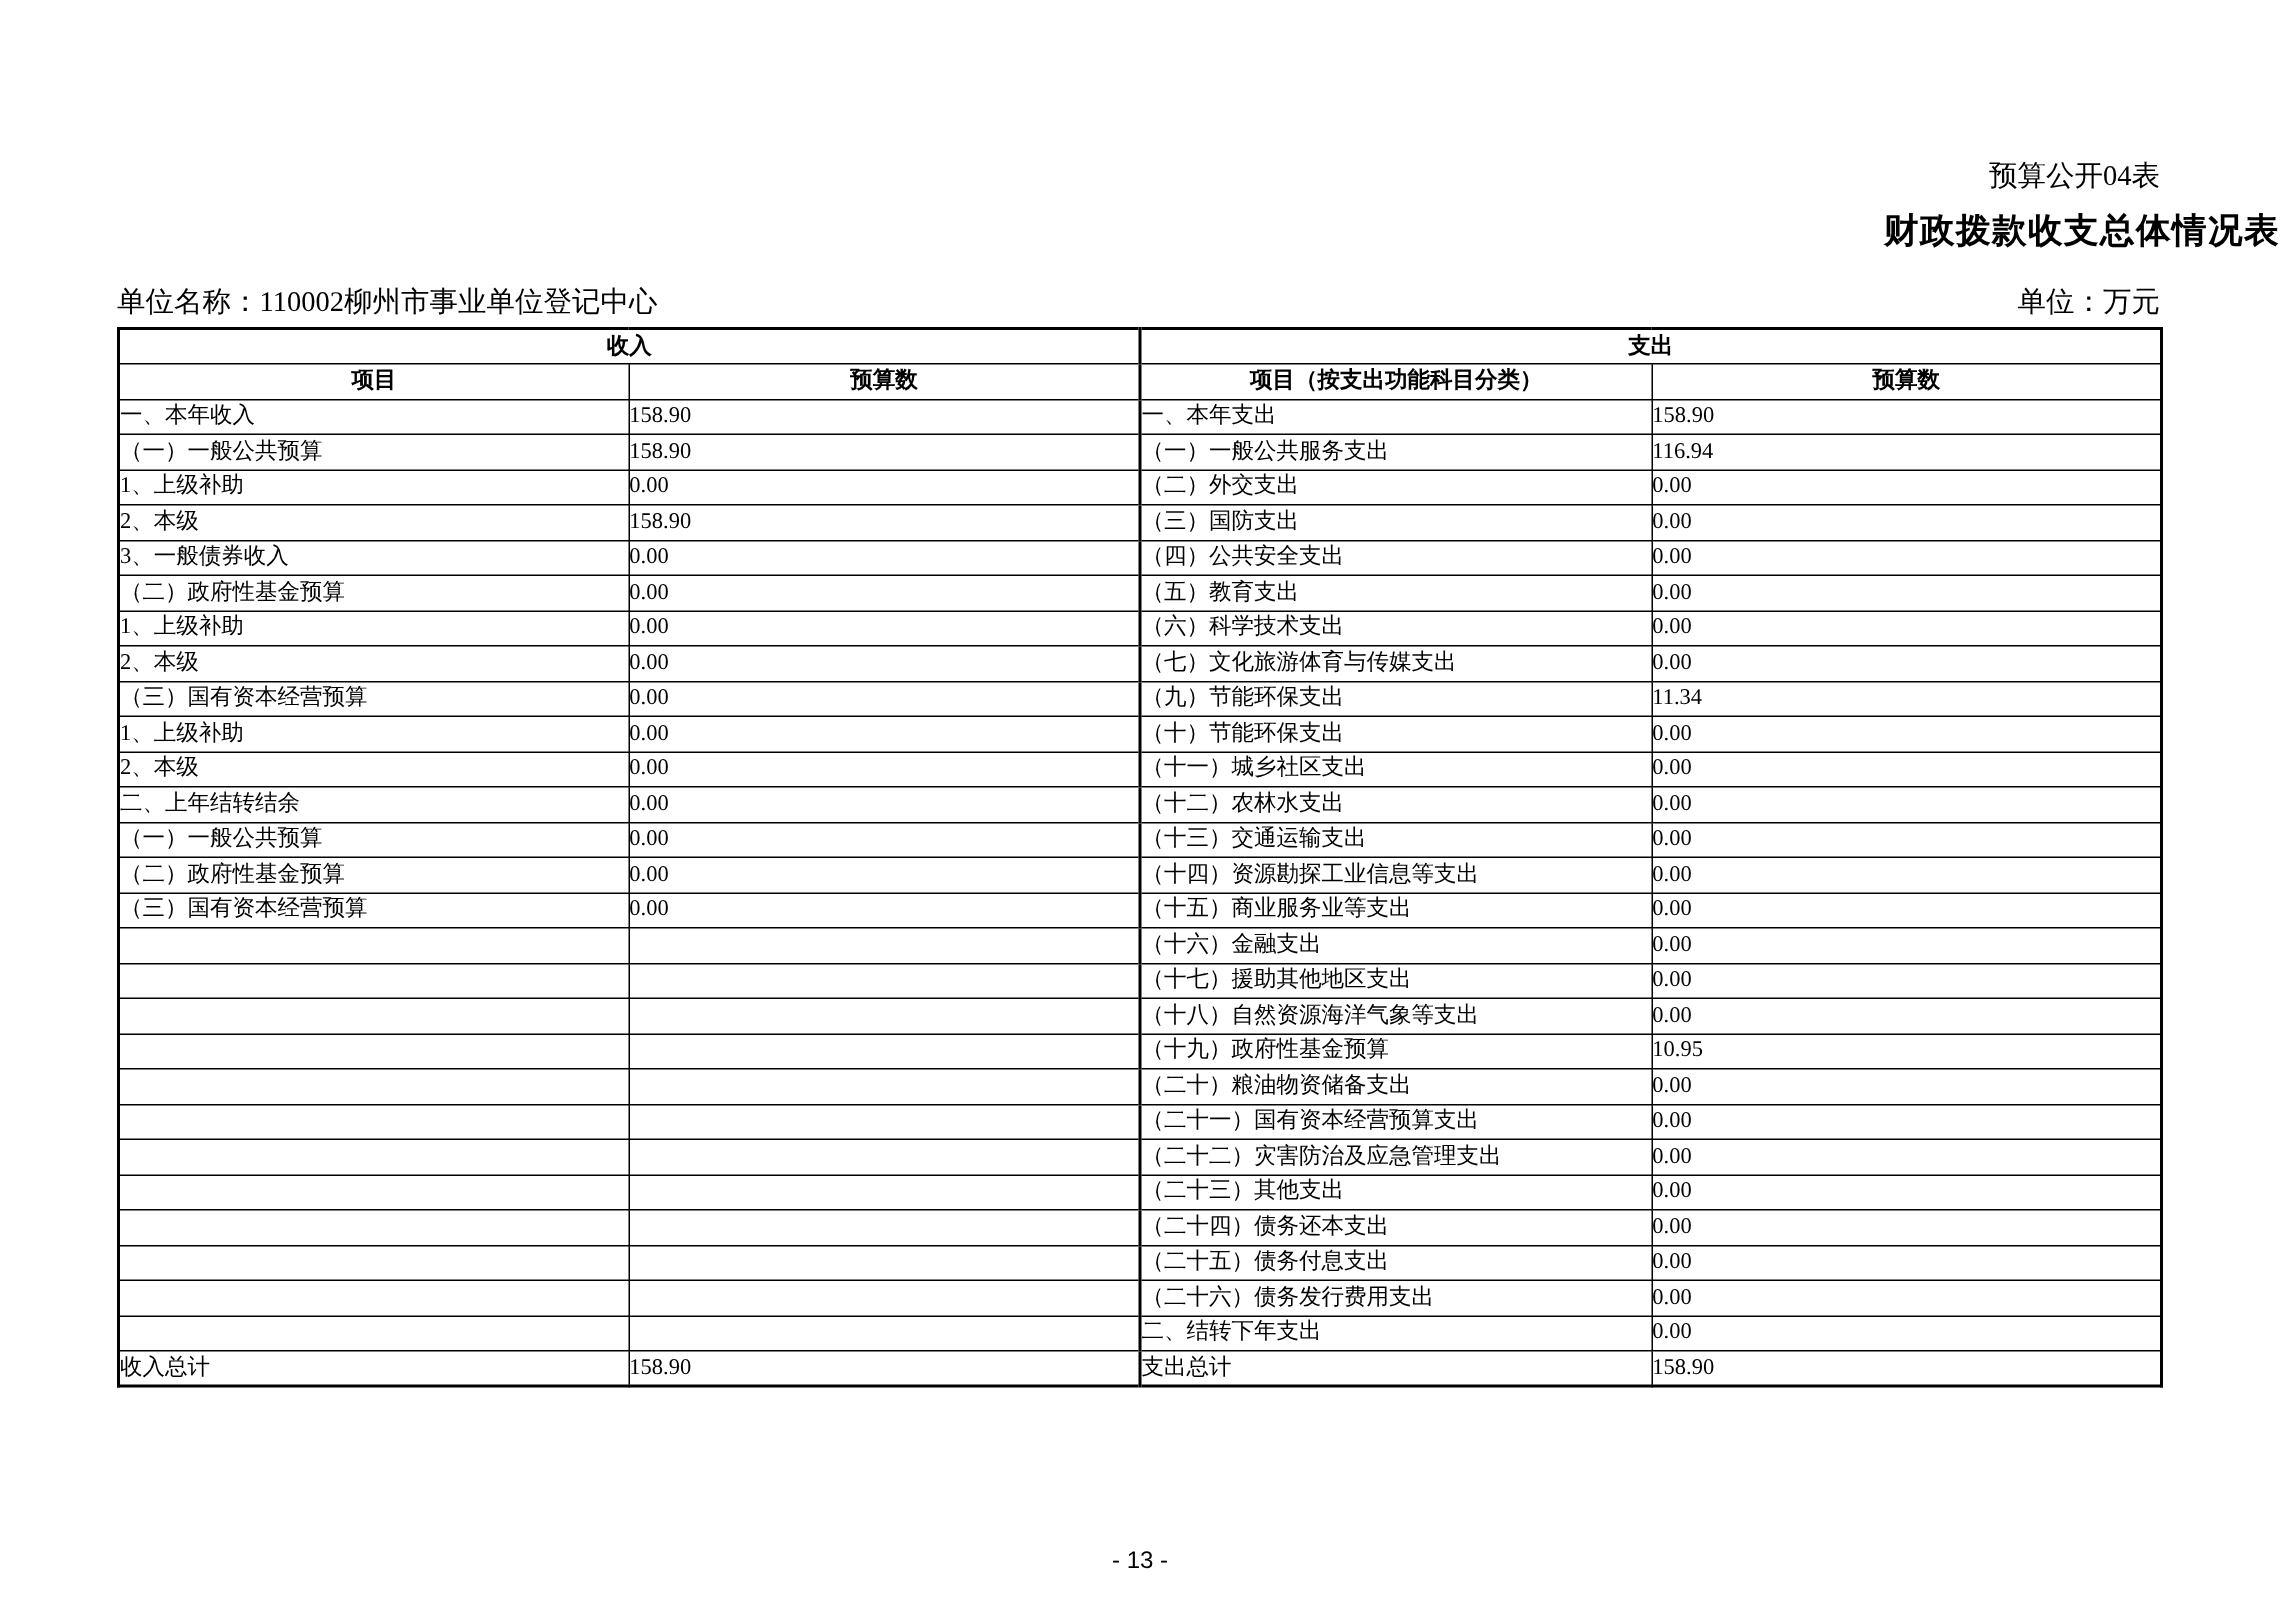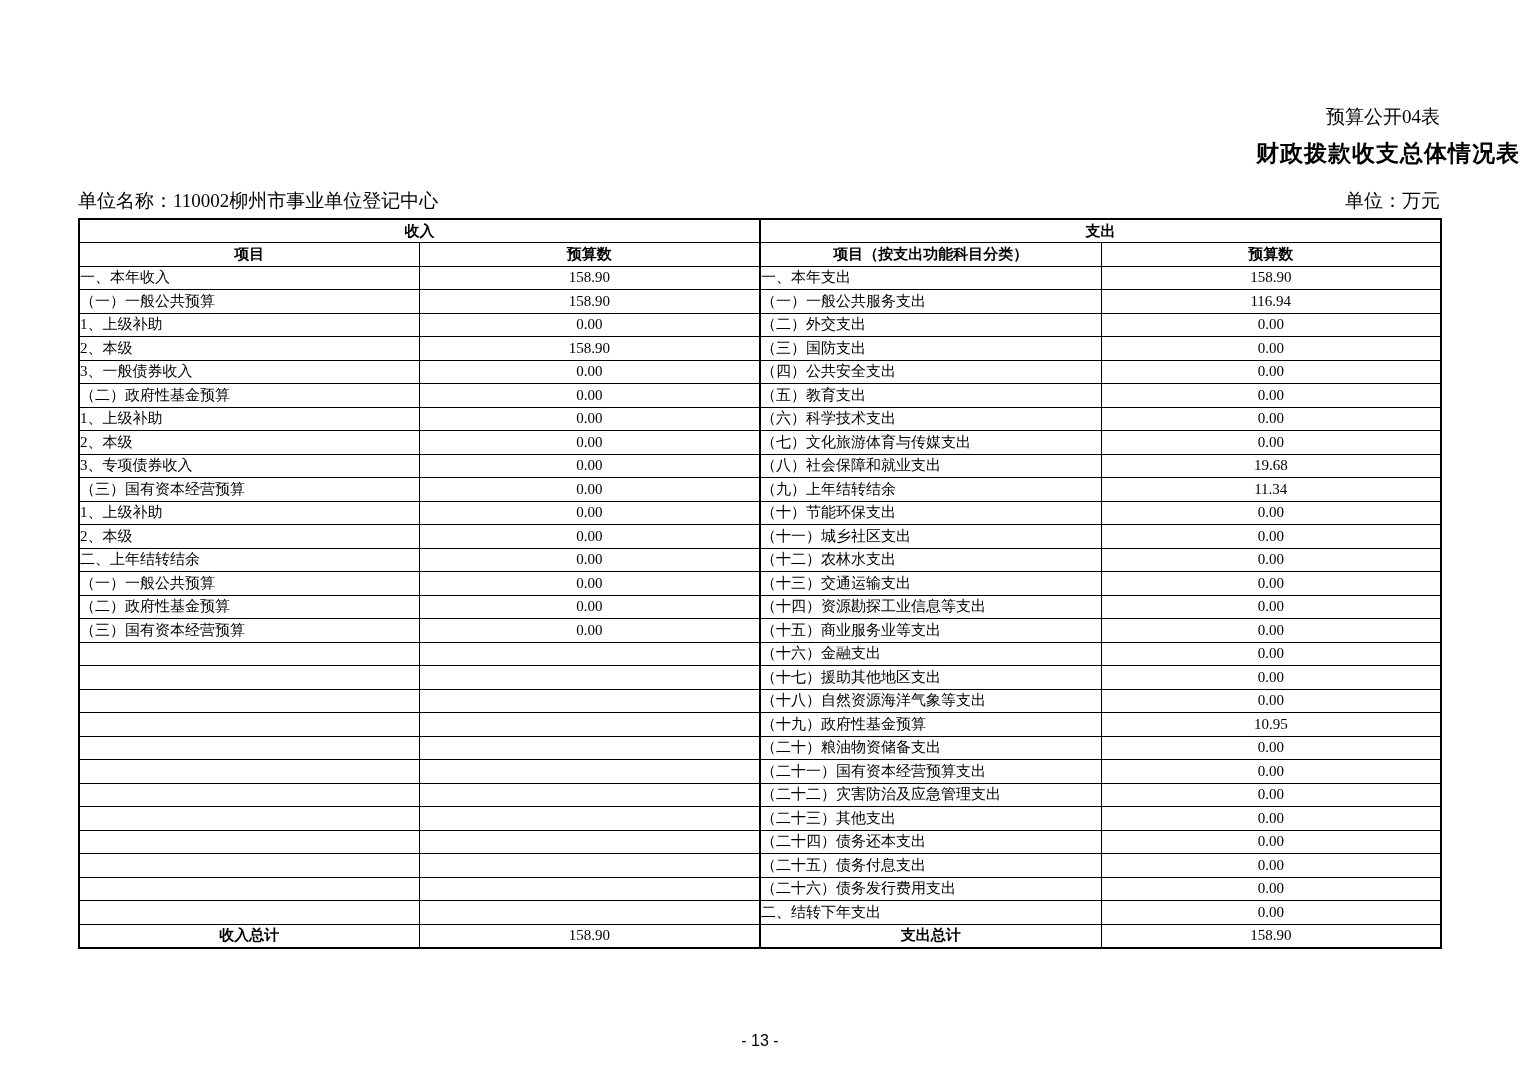--- a/index.html
+++ b/index.html
@@ -58,29 +58,29 @@
     line-height: 1;
     overflow: hidden;
     white-space: nowrap;
     vertical-align: middle;
   }
   table.budget thead th {
     font-weight: bold;
     text-align: center;
   }
   td.item { text-align: left; }
-  td.num  { text-align: center; padding-right: 5px; }
+  td.num  { text-align: left; padding-right: 5px; }
   .ind1 { padding-left: 8px; }
   .ind2 { padding-left: 12px; }
   .ind3 { padding-left: 34px; }
   .ind0 { padding-left: 0; }
   .sec  { border-left: 2px solid #000 !important; }
   td.total-label {
-    font-weight: bold;
-    text-align: center;
+    font-weight: normal;
+    text-align: left;
   }
   .page-number {
     position: absolute;
     top: 1032px;
     left: 0;
     width: 100%;
     text-align: center;
     font-family: "Liberation Sans", "DejaVu Sans", sans-serif;
     font-size: 16px;
   }
@@ -161,29 +161,23 @@
           <td class="item sec ind2">（六）科学技术支出</td>
           <td class="num">0.00</td>
         </tr>
         <tr>
           <td class="item ind3">2、本级</td>
           <td class="num">0.00</td>
           <td class="item sec ind2">（七）文化旅游体育与传媒支出</td>
           <td class="num">0.00</td>
         </tr>
         <tr>
-          <td class="item ind3">3、专项债券收入</td>
-          <td class="num">0.00</td>
-          <td class="item sec ind2">（八）社会保障和就业支出</td>
-          <td class="num">19.68</td>
-        </tr>
-        <tr>
           <td class="item ind2">（三）国有资本经营预算</td>
           <td class="num">0.00</td>
-          <td class="item sec ind2">（九）上年结转结余</td>
+          <td class="item sec ind2">（九）节能环保支出</td>
           <td class="num">11.34</td>
         </tr>
         <tr>
           <td class="item ind3">1、上级补助</td>
           <td class="num">0.00</td>
           <td class="item sec ind2">（十）节能环保支出</td>
           <td class="num">0.00</td>
         </tr>
         <tr>
           <td class="item ind3">2、本级</td>

